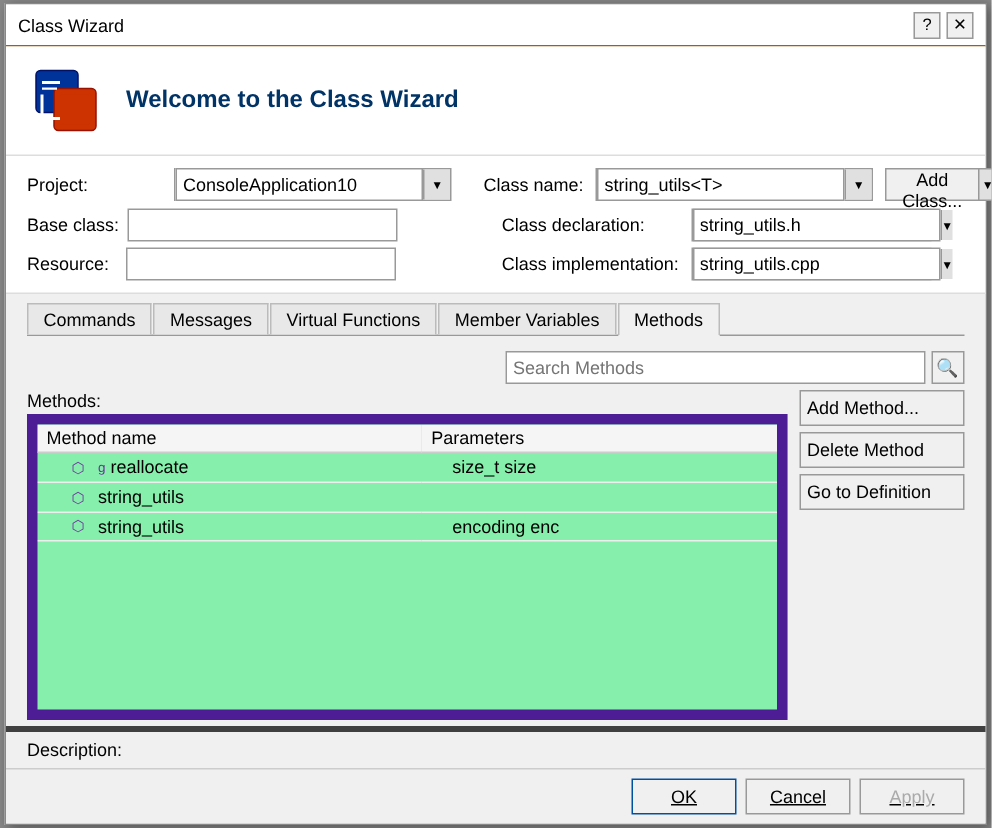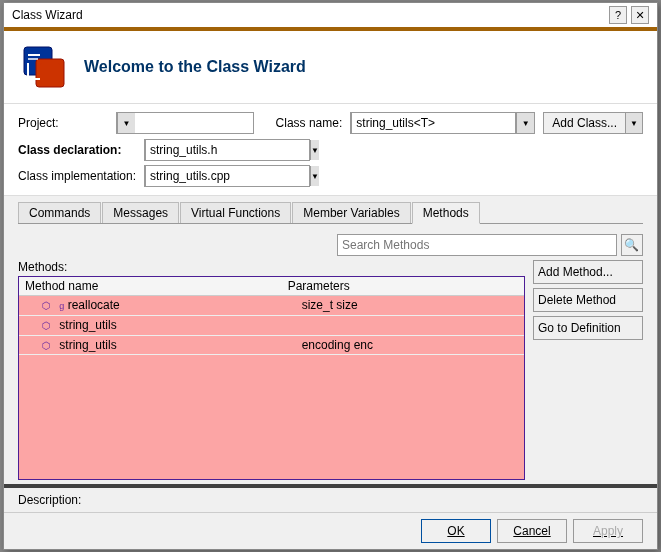--- a/index.html
+++ b/index.html
@@ -17,21 +17,21 @@
       width: 655px;
       height: 548px;
       background: #f0f0f0;
       border: 1px solid #888;
       box-shadow: 2px 2px 8px rgba(0,0,0,0.4);
       display: flex;
       flex-direction: column;
     }
     .title-bar {
       background: #fff;
-      border-bottom: 4px solid #a16207;
+      border-bottom: 1px solid #a16207;
       padding: 4px 8px;
       display: flex;
       align-items: center;
       justify-content: space-between;
       height: 28px;
     }
     .title-bar-left {
       display: flex;
       align-items: center;
       gap: 6px;
@@ -208,22 +208,22 @@
       flex: 1;
       display: flex;
       flex-direction: column;
     }
     .methods-label {
       font-size: 12px;
       margin-bottom: 2px;
     }
     .methods-table-wrapper {
       flex: 1;
-      border: 1px solid #4c1d95;
-      background: #fca5a5;
+      border: 7px solid #4c1d95;
+      background: #86efac;
       overflow: auto;
     }
     .methods-table {
       width: 100%;
       border-collapse: collapse;
       font-size: 12px;
     }
     .methods-table th {
       text-align: left;
       padding: 2px 6px;
@@ -359,40 +359,51 @@
     </div>
     <div class="header-text">Welcome to the Class Wizard</div>
   </div>
 
   <div class="top-section">
 
     <div class="row1">
       <span class="form-label">Project:</span>
       <div style="display:flex;align-items:center;flex:1;max-width:240px;">
         <div class="combo-wrapper" style="flex:1;">
+          <input class="combo-input" type="text" value="ConsoleApplication10" readonly="" style="">
           <div class="combo-arrow">▼</div>
         </div>
       </div>
       <span class="form-label" style="min-width:80px;text-align:right;">Class name:</span>
       <div style="display:flex;align-items:center;flex:1;max-width:185px;">
         <div class="combo-wrapper" style="flex:1;">
           <input class="combo-input" type="text" value="string_utils&lt;T&gt;" readonly="" style="">
           <div class="combo-arrow">▼</div>
         </div>
       </div>
       <div class="split-btn">
         <button class="split-btn-main">Add Class...</button>
         <div class="split-btn-arrow">▼</div>
       </div>
     </div>
 
     <div class="row2">
+      <div class="left-col">
+        <div class="field-row">
+          <span class="inline-label">Base class:</span>
+          <input class="text-input-short" style="width: 180px;" type="text" value="">
+        </div>
+        <div class="field-row">
+          <span class="inline-label">Resource:</span>
+          <input class="text-input-short" style="width: 180px;" type="text" value="">
+        </div>
+      </div>
       <div class="right-col">
         <div class="field-row">
-          <span class="inline-label" style="min-width:120px;font-weight:bold;">Class declaration:</span>
+          <span class="inline-label" style="min-width:120px;">Class declaration:</span>
           <div class="combo-wrapper" style="width:160px;">
             <input class="combo-input" type="text" value="string_utils.h" readonly="" style="">
             <div class="combo-arrow">▼</div>
           </div>
         </div>
         <div class="field-row">
           <span class="inline-label" style="min-width:120px;">Class implementation:</span>
           <div class="combo-wrapper" style="width:160px;">
             <input class="combo-input" type="text" value="string_utils.cpp" readonly="" style="">
             <div class="combo-arrow">▼</div>

